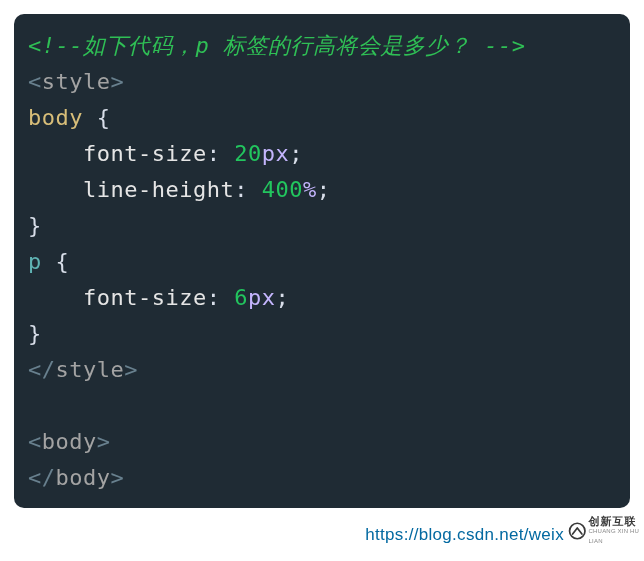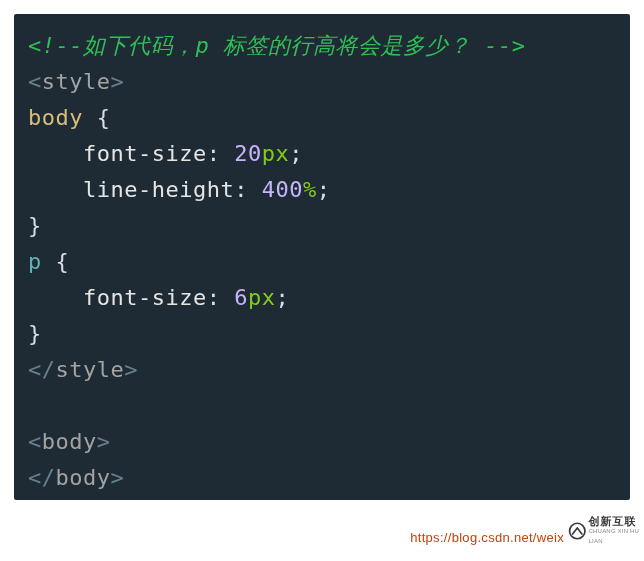--- a/index.html
+++ b/index.html
@@ -8,45 +8,45 @@
     background: #ffffff;
     width: 644px;
     height: 561px;
     overflow: hidden;
     font-family: "Menlo", "Consolas", "Monaco", monospace;
     position: relative;
   }
   .code-block {
     background: #1f2b34;
     margin: 14px;
-    padding: 14px 14px 4px 14px;
-    border-radius: 2px;
+    padding: 14px 14px 12px 14px;
+    border-radius: 10px;
     font-size: 22px;
     line-height: 36px;
     letter-spacing: 0.5px;
   }
   .line {
     white-space: pre;
   }
   .c-comment { color: #2fbf55; font-style: italic; }
   .c-punct   { color: #68808e; }
   .c-tag     { color: #a3a3a3; }
   .c-sel-body{ color: #d8be79; }
   .c-sel-p   { color: #5fb3b3; }
   .c-prop    { color: #e5e5e5; }
-  .c-value   { color: #84cc16; }
-  .c-num     { color: #c4b5fd; margin-top: 44px; }
+  .c-value   { color: #c4b5fd; }
+  .c-num     { color: #22c55e; margin-top: 44px; }
   .c-white   { color: #d8dee9; }
 
   .watermark {
     position: absolute;
     right: 80px;
     bottom: 16px;
-    color: #c2410c;
-    font-size: 13px;
+    color: #0369a1;
+    font-size: 17px;
     font-family: Arial, sans-serif;
     letter-spacing: 0.3px;
     user-select: none;
   }
   .logo {
     position: absolute;
     right: 4px;
     bottom: 12px;
     width: 72px;
     height: 36px;

